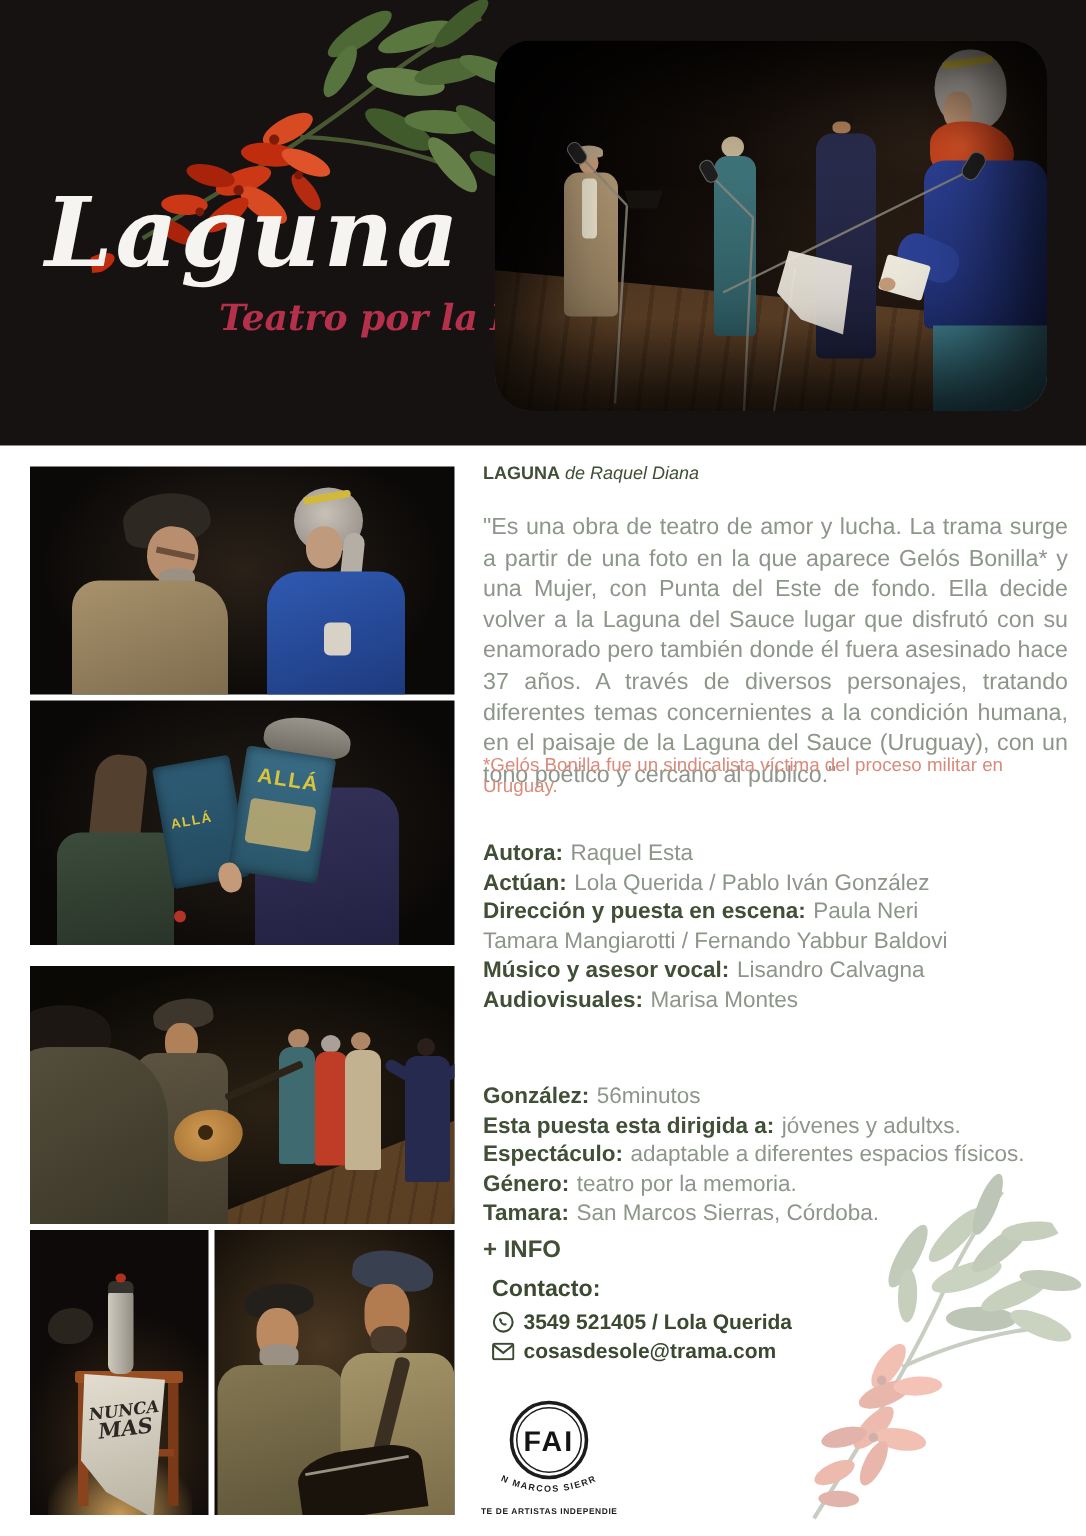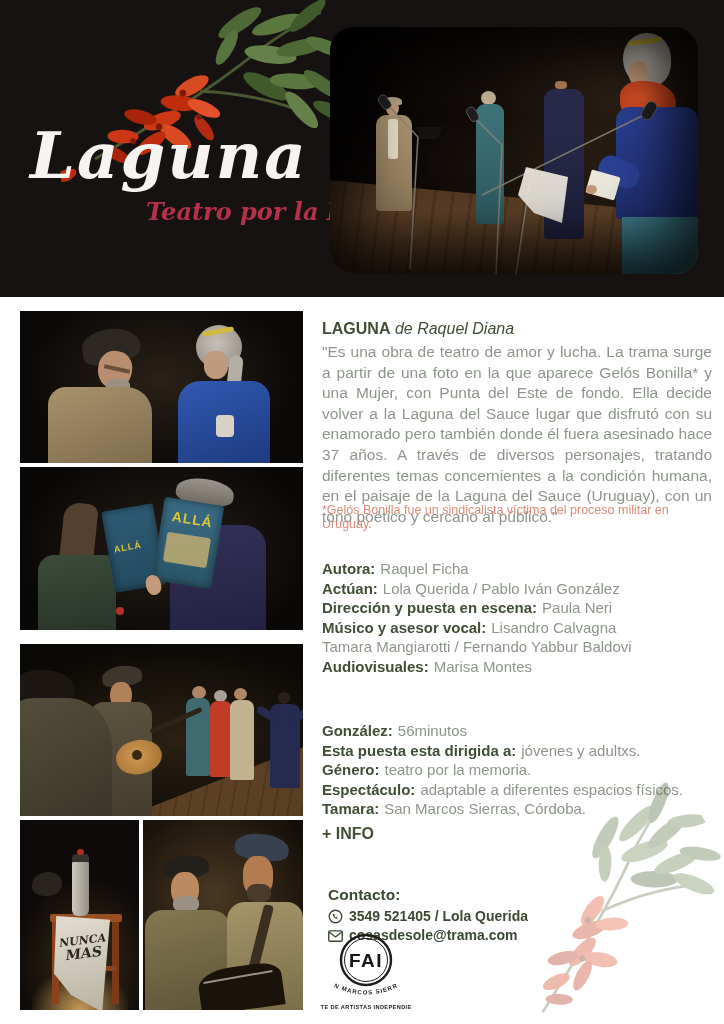--- a/index.html
+++ b/index.html
@@ -46,32 +46,32 @@
         background:radial-gradient(ellipse 130px 130px at 45% 40%, #4a3822 0%, #120d08 85%); }
 
   .book-page { position:absolute; border-radius:3px; }
   .book-title { font-weight:bold; color:#d9c53b; letter-spacing:1px; }
   .cloth-text { position:absolute; left:6px; top:18px; width:46px; text-align:center;
                 font-family:"DejaVu Serif", serif; font-style:italic; font-weight:bold;
                 color:#2b2722; font-size:11px; line-height:13px; transform:rotate(-7deg); }
 
   
   .rcol { position:absolute; left:322px; width:390px; color:var(--body-green,#8d968a); }
-  .title-line { top:320px; font-size:16px; color:var(--label-green,#404f36); }
+  .title-line { top:308px; font-size:12px; color:var(--label-green,#404f36); }
   .title-line .t-name { font-weight:bold; }
   .title-line .t-by { font-style:italic; }
   .synopsis { top:342px; font-size:15.5px; line-height:20.6px; text-align:justify; }
   .footnote { top:503px; font-size:12.5px; color:var(--footnote-salmon,#d98a7a); }
   .ficha { top:559px; font-size:15px; line-height:19.6px; }
   .details { top:721px; font-size:15px; line-height:19.6px; }
   .lbl { font-weight:bold; color:var(--label-green,#404f36); margin-right:5px; }
   .lbl:empty { margin-right:0; }
   .info-label { top:825px; font-size:16px; font-weight:bold; color:var(--label-green,#404f36); }
   .contact { top:851px; color:var(--contact-green,#3a4930); }
-  .contact-heading { font-size:15.5px; font-weight:bold; margin-left:6px; margin-bottom:3px;margin-top:35px; }
+  .contact-heading { font-size:15.5px; font-weight:bold; margin-left:6px; margin-bottom:3px; }
   .contact-line { display:flex; align-items:center; gap:6px; font-size:14px; font-weight:bold;
                   line-height:19px; margin-left:6px; }
   .contact-line svg { flex:0 0 auto; }
 
   
   .fai { position:absolute; left:320px; top:930px; width:92px; height:84px; }
 
   
   .flower-faded { position:absolute; left:462px; top:782px; width:272px; height:248px;
                   opacity:.34; transform:rotate(-33deg); }
@@ -259,33 +259,33 @@
   <div class="rcol title-line">
     <span class="t-name">LAGUNA</span>
     <span class="t-by">de Raquel Diana</span>
   </div>
 
   <div class="rcol synopsis">"Es una obra de teatro de amor y lucha. La trama surge a partir de una foto en la que aparece Gelós Bonilla* y una Mujer, con Punta del Este de fondo. Ella decide volver a la Laguna del Sauce lugar que disfrutó con su enamorado pero también donde él fuera asesinado hace 37 años. A través de diversos personajes, tratando diferentes temas concernientes a la condición humana, en el paisaje de la Laguna del Sauce (Uruguay), con un tono poético y cercano al público."</div>
 
   <div class="rcol footnote">*Gelós Bonilla fue un sindicalista víctima del proceso militar en Uruguay.</div>
 
   <div class="rcol ficha">
-    <div><span class="lbl">Autora:</span><span>Raquel Ficha</span></div>
+    <div><span class="lbl">Autora:</span><span>Raquel Esta</span></div>
     <div><span class="lbl">Actúan:</span><span>Lola Querida / Pablo Iván González</span></div>
     <div><span class="lbl">Dirección y puesta en escena:</span><span>Paula Neri</span></div>
+    <div><span class="lbl"></span><span>Tamara Mangiarotti / Fernando Yabbur Baldovi</span></div>
     <div><span class="lbl">Músico y asesor vocal:</span><span>Lisandro Calvagna</span></div>
-    <div><span class="lbl"></span><span>Tamara Mangiarotti / Fernando Yabbur Baldovi</span></div>
     <div><span class="lbl">Audiovisuales:</span><span>Marisa Montes</span></div>
   </div>
 
   <div class="rcol details">
     <div><span class="lbl">González:</span><span>56minutos</span></div>
     <div><span class="lbl">Esta puesta esta dirigida a:</span><span>jóvenes y adultxs.</span></div>
+    <div><span class="lbl">Espectáculo:</span><span>adaptable a diferentes espacios físicos.</span></div>
     <div><span class="lbl">Género:</span><span>teatro por la memoria.</span></div>
-    <div><span class="lbl">Espectáculo:</span><span>adaptable a diferentes espacios físicos.</span></div>
     <div><span class="lbl">Tamara:</span><span>San Marcos Sierras, Córdoba.</span></div>
   </div>
 
   <div class="rcol info-label">+ INFO</div>
 
   <div class="rcol contact">
     <div class="contact-heading">Contacto:</div>
     <div class="contact-line">
       <svg width="15" height="15" viewBox="0 0 24 24" aria-hidden="true">
         <circle cx="12" cy="12" r="10" fill="none" stroke="#3a4930" stroke-width="2.2"></circle>

